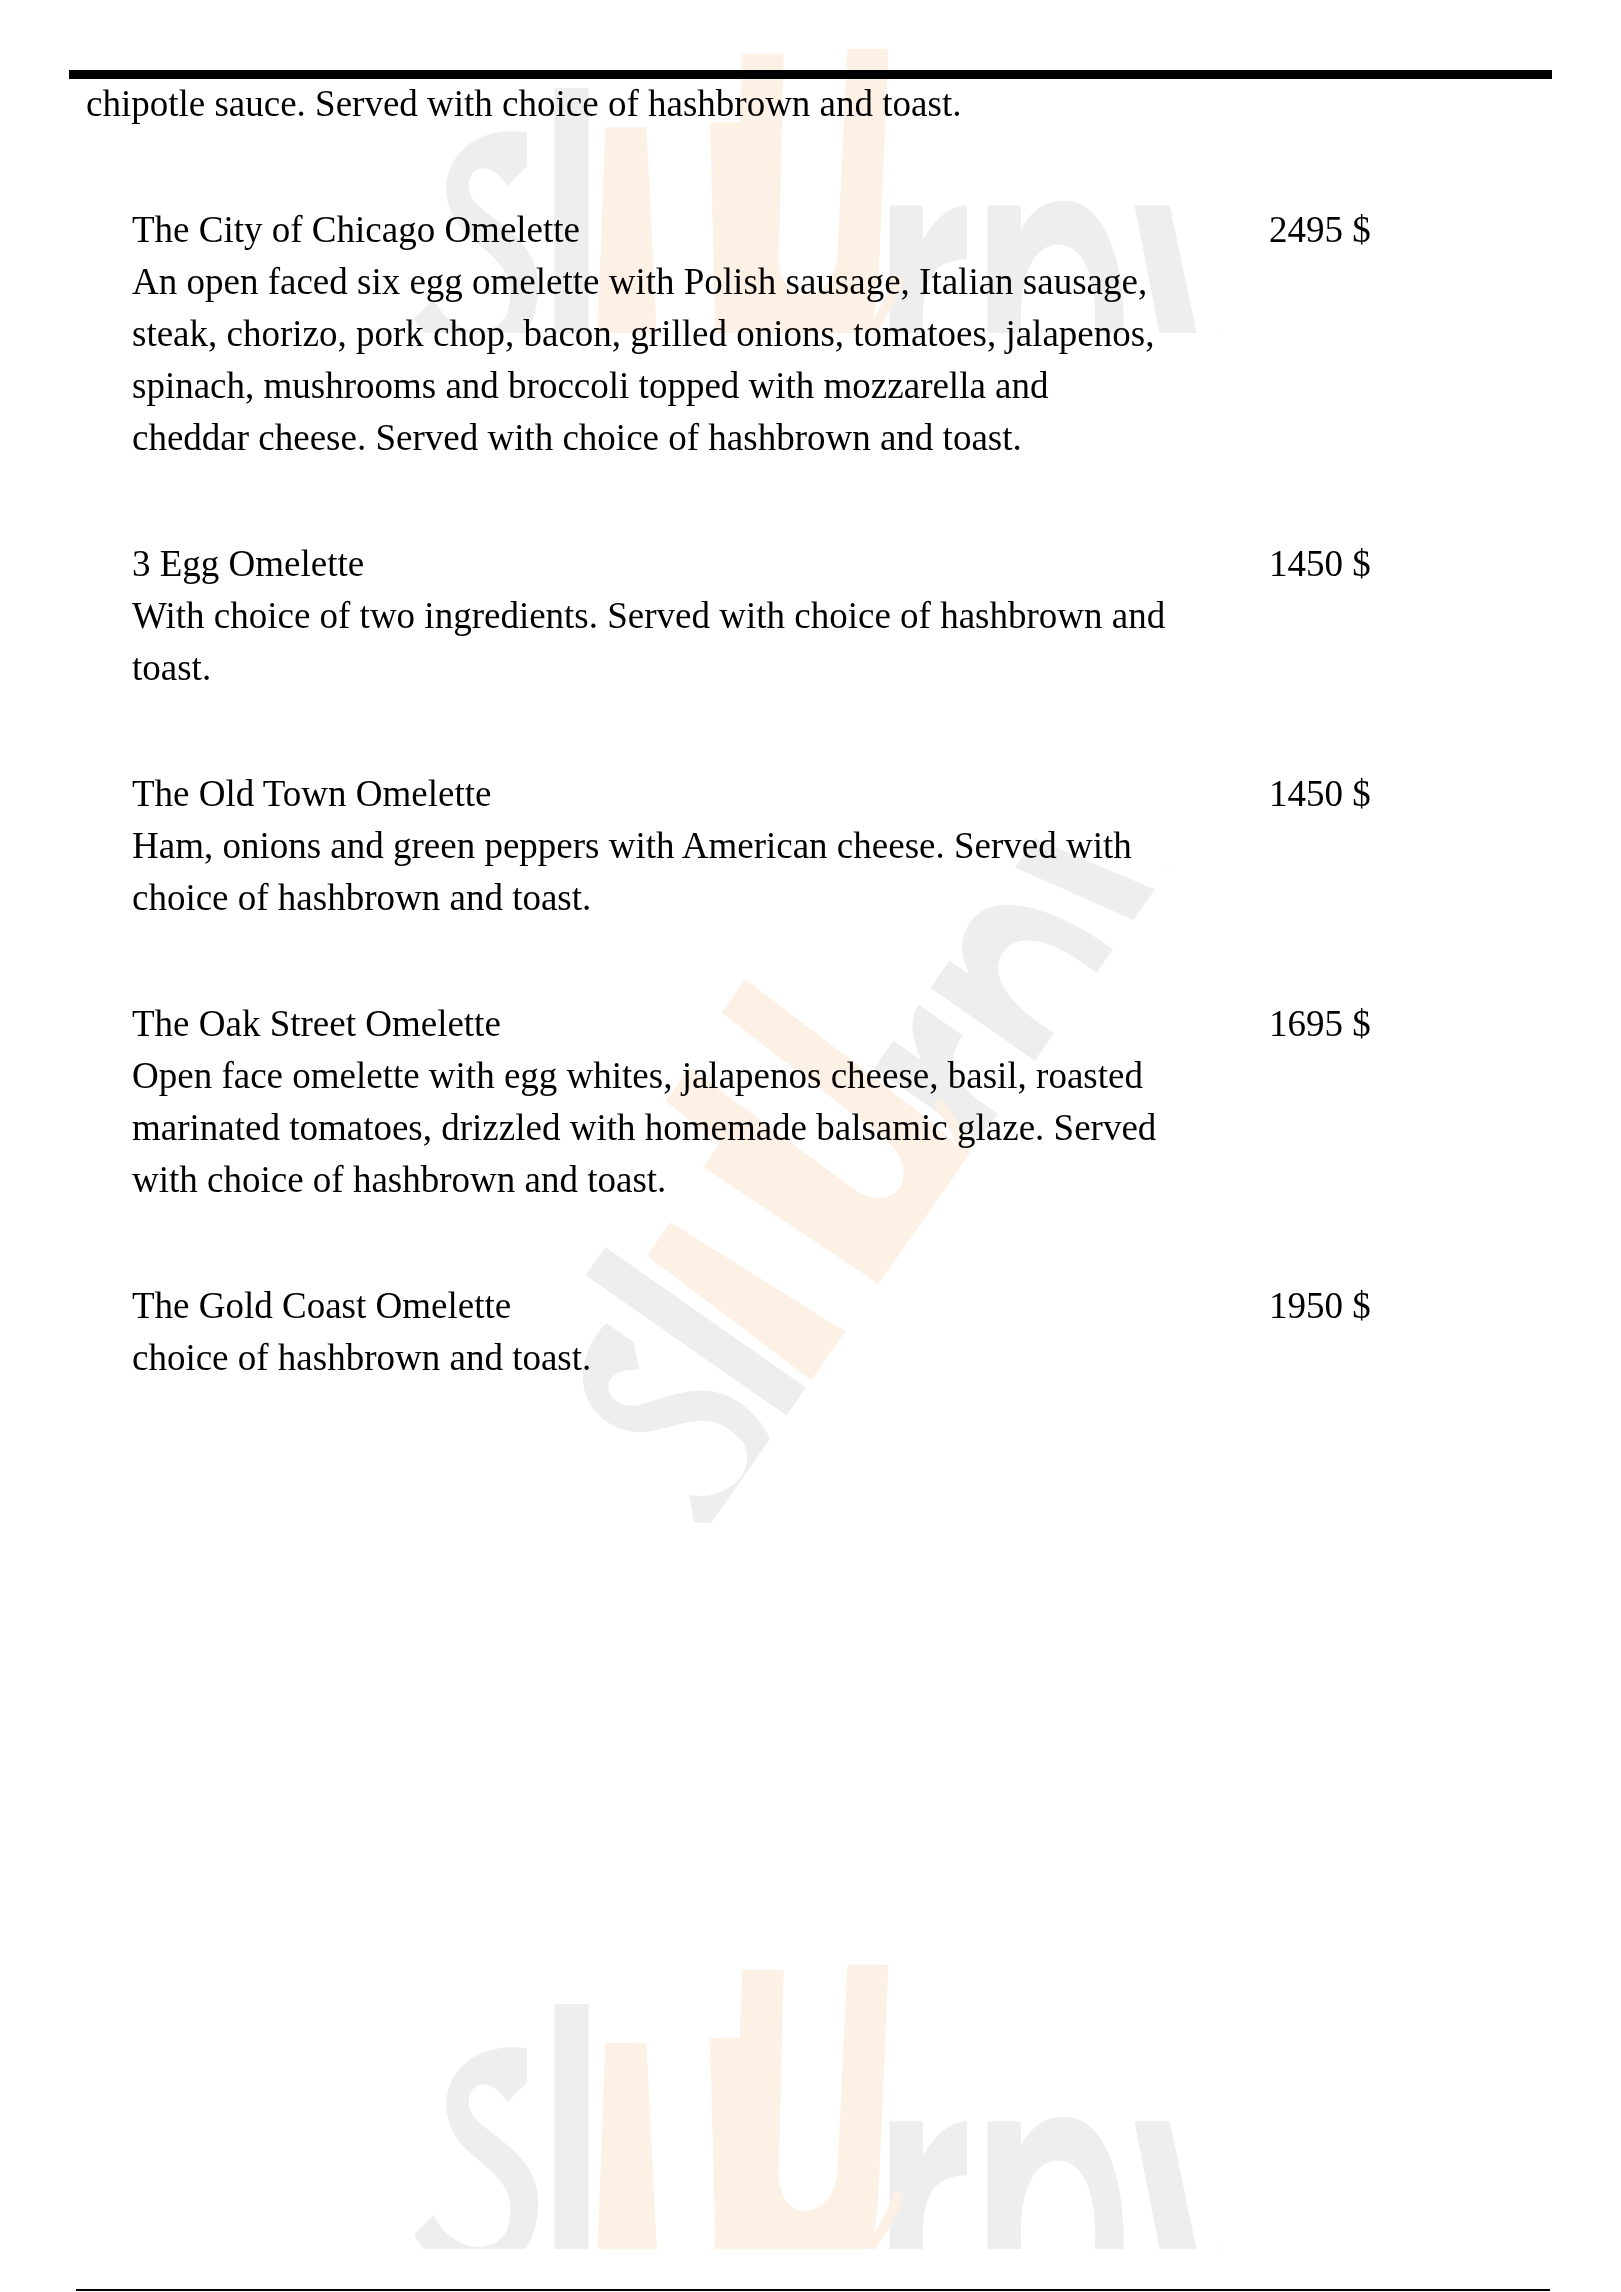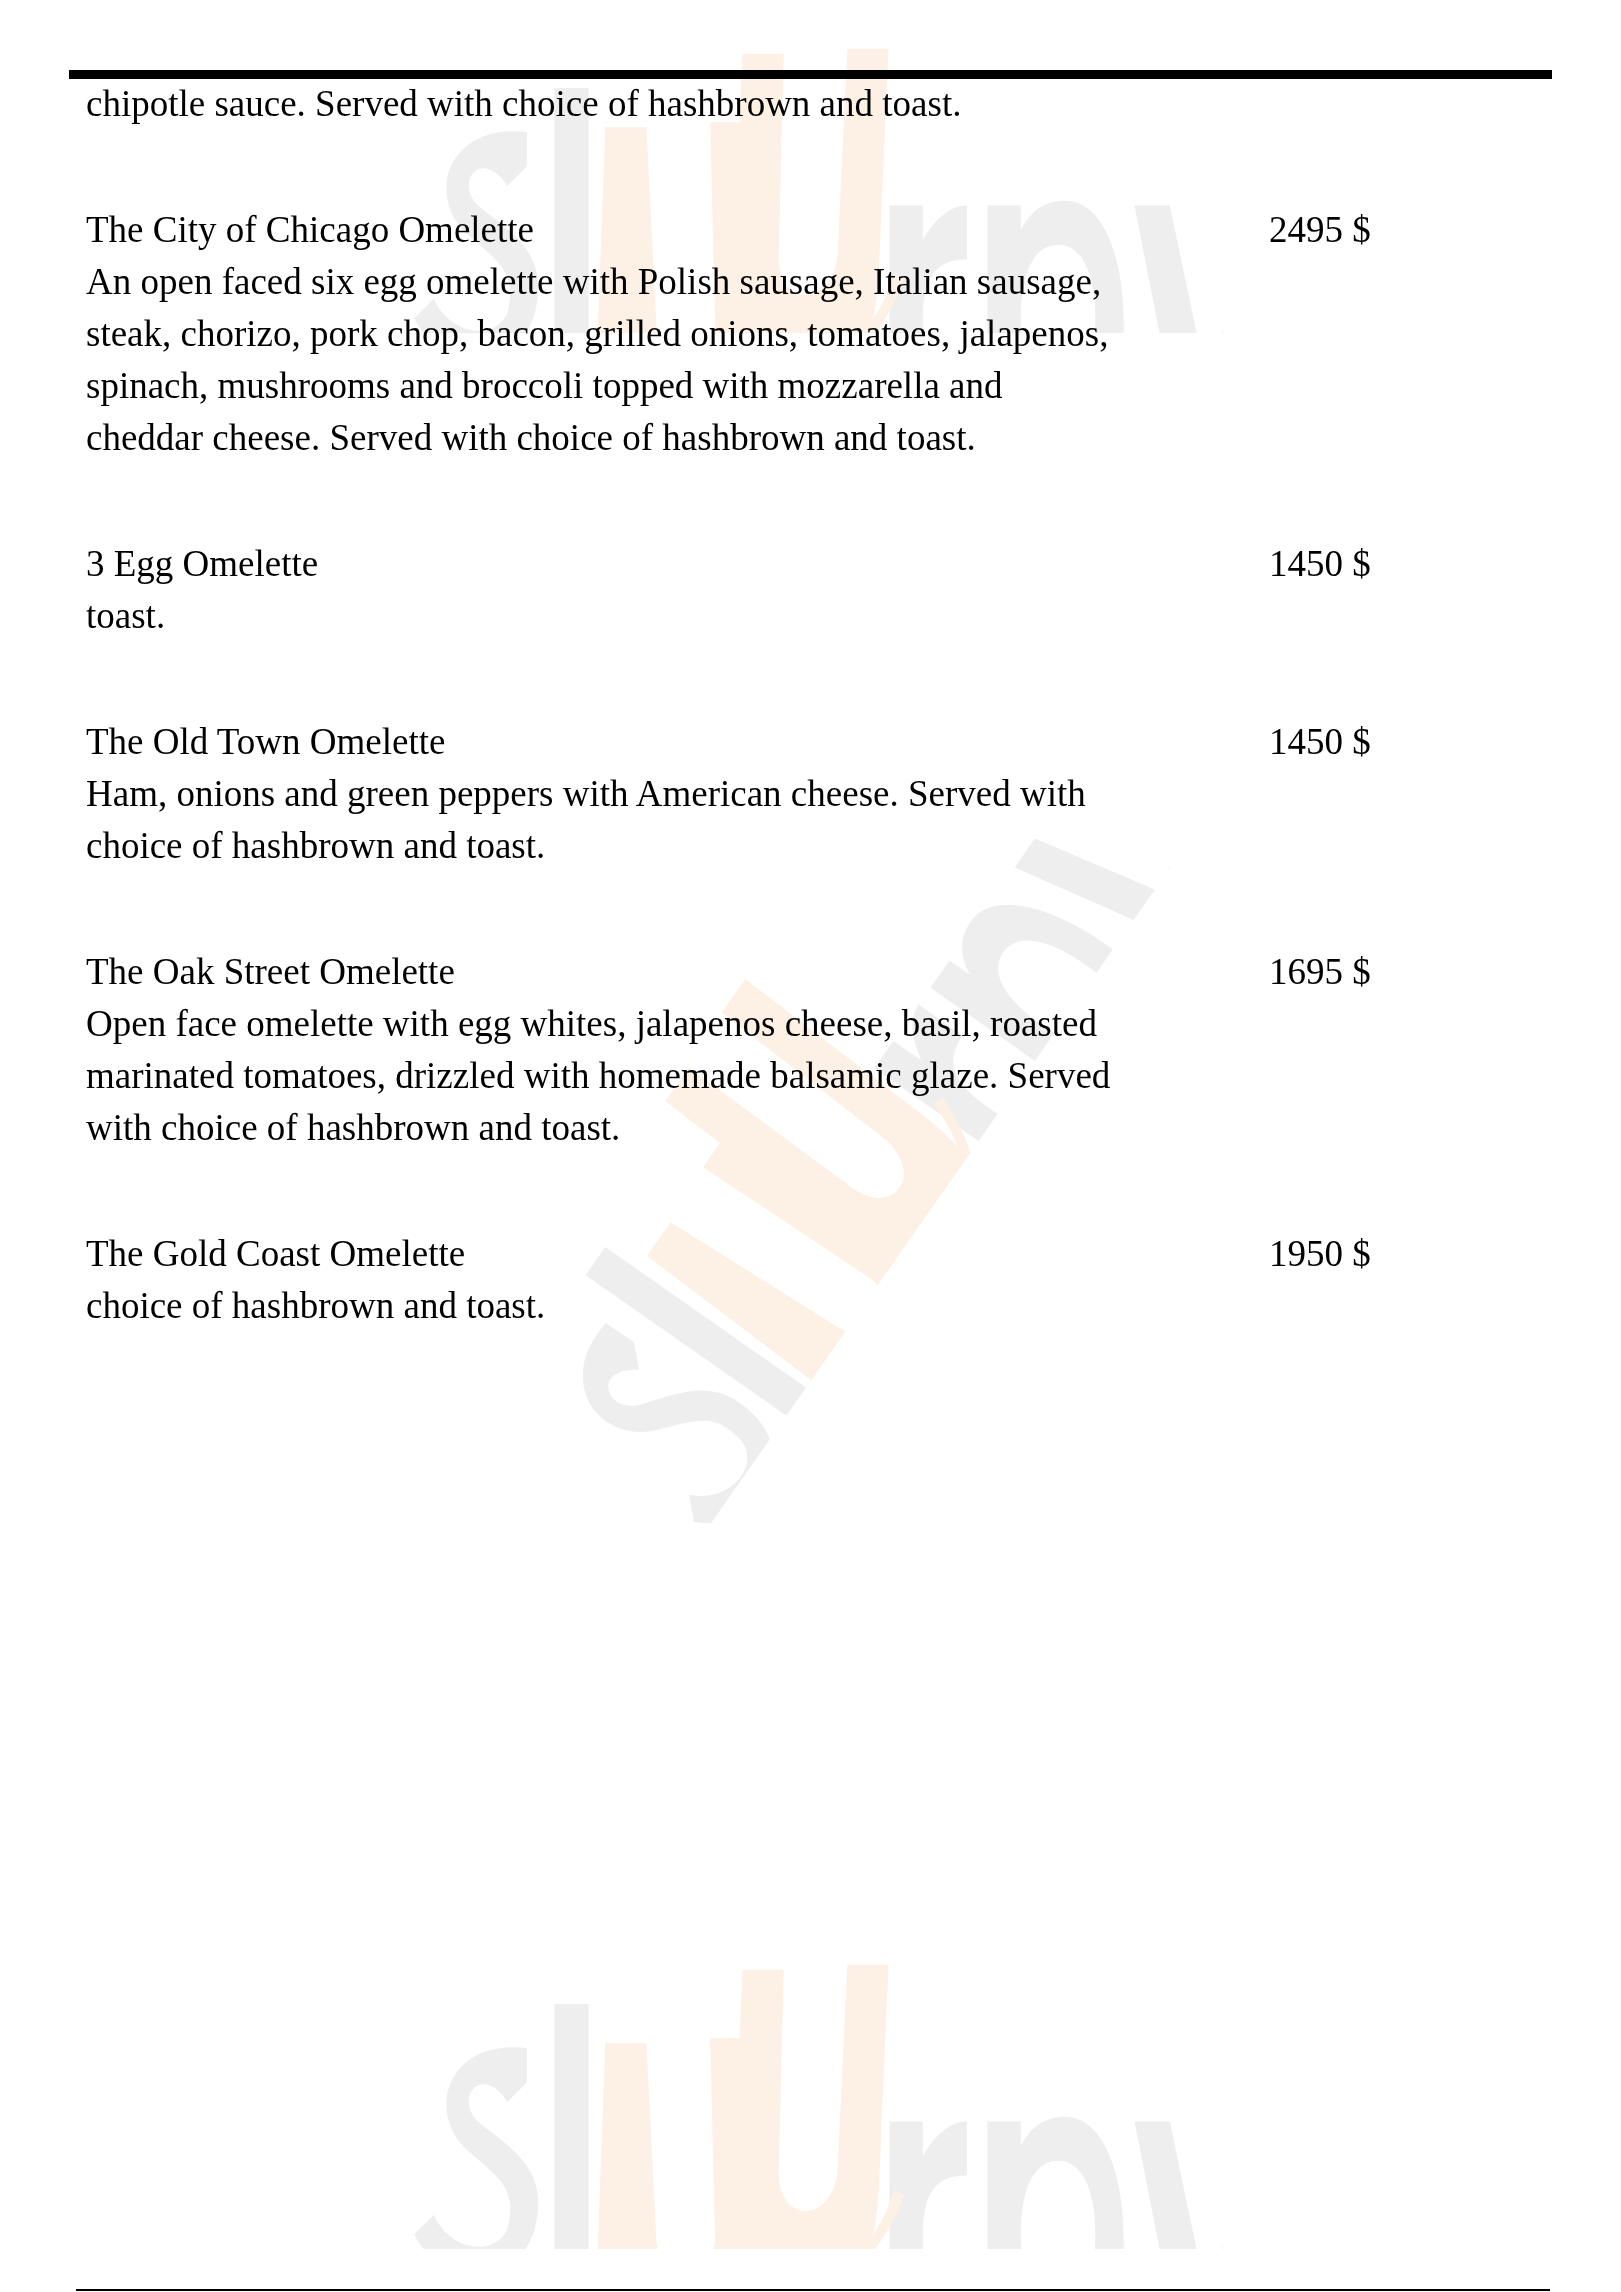--- a/index.html
+++ b/index.html
@@ -18,21 +18,21 @@
   .rule-bottom {
     position:absolute; left:76px; top:2289px; width:1474px; height:2px;
     background:#000; z-index:2;
   }
   .content {
     position:absolute; left:86px; top:78px; width:1470px; z-index:1;
     font-size:37px; line-height:52px;
   }
   .cont-line { height:52px; white-space:nowrap; }
   .item { position:relative; margin-top:74px; }
-  .item .desc-col { width:1166px; }
+  .item .desc-col { width:1166px;margin-left:46px; }
   .item .title { white-space:nowrap; }
   .item .price {
     position:absolute; left:1183px; top:0; white-space:nowrap;font-family:Liberation Serif, serif;
   }
 </style>
 </head>
 <body>
 
 <div class="wm" style="left:409px; top:39px;">
   <svg viewBox="0 0 830 300">
@@ -100,20 +100,21 @@
         <div>cheddar cheese. Served with choice of hashbrown and toast.</div>
       </div>
     </div>
     <div class="price">2495 $</div>
   </div>
 
   <div class="item">
     <div class="desc-col">
       <div class="title">3 Egg Omelette</div>
       <div>
+        <div>With choice of two ingredients. Served with choice of hashbrown and</div>
         <div>toast.</div>
       </div>
     </div>
     <div class="price">1450 $</div>
   </div>
 
   <div class="item">
     <div class="desc-col">
       <div class="title">The Old Town Omelette</div>
       <div>

